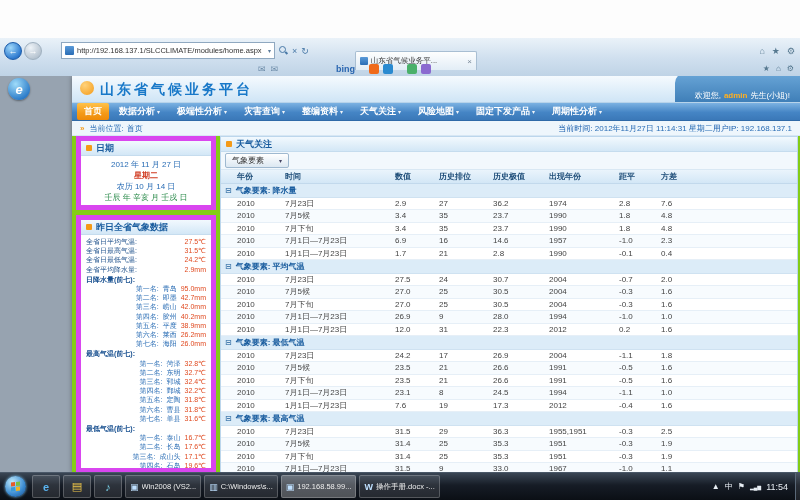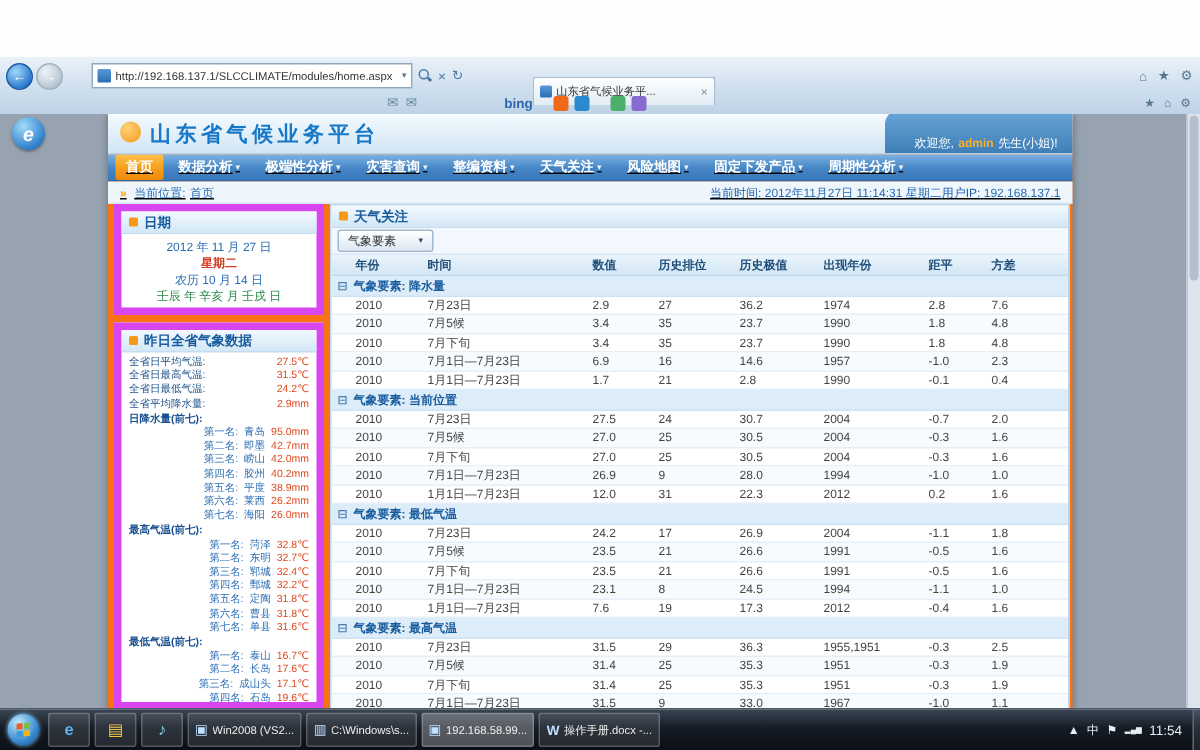--- a/index.html
+++ b/index.html
@@ -33,21 +33,21 @@
   .sq{width:10px;height:10px;border-radius:2px;display:inline-block;}
   .r2grp{display:flex;gap:4px;margin-left:14px;align-items:center;}
   .r2-right{margin-left:auto;display:flex;gap:6px;color:#56788f;font-size:8px;}
   
   .viewport{position:absolute;top:38px;left:0;right:0;bottom:0;background:#97a3b0;overflow:hidden;}
   .e-gadget{position:absolute;left:8px;top:2px;width:22px;height:22px;border-radius:50%;
     background:radial-gradient(circle at 35% 28%,#9fdcfa,#2a7ac8 75%,#1a5ea8);color:#fff;font-weight:bold;
     font-style:italic;display:flex;align-items:center;justify-content:center;font-size:13px;box-shadow:0 1px 2px rgba(0,0,0,.4);}
   .vscroll{position:absolute;right:0;top:0;width:8px;height:100%;background:#dde4ec;border-left:1px solid #c2ccd8;}
   .vthumb{margin:1px;height:110px;background:#b2bfce;border-radius:3px;}
-  .page{position:absolute;left:72px;top:0;width:643px;height:100%;background:#f97316;box-shadow:0 0 5px rgba(0,0,0,.35);text-decoration:underline;}
+  .page{position:absolute;left:72px;top:0;width:728px;height:100%;background:#84cc16;box-shadow:0 0 5px rgba(0,0,0,.35);}
   
   .page-header{height:26px;background:linear-gradient(#f5fafe,#cfe5f6);position:relative;border-bottom:1px solid #b7d3ea;}
   .logo{position:absolute;left:8px;top:5px;width:14px;height:14px;border-radius:50%;background:radial-gradient(circle at 35% 30%,#ffd27a,#f49a18);}
   .page-title{position:absolute;left:28px;top:5px;font-size:14px;font-weight:bold;color:#1878c8;letter-spacing:3px;}
   .welcome{position:absolute;right:0;bottom:0;height:13px;line-height:13px;background:linear-gradient(#6aa6d8,#3f7fb8);color:#fff;font-size:8px;padding:16px 10px 0 20px;border-radius:10px 0 0 0;display:flex;gap:3px;align-items:center;}
   .welcome .user{color:#ffb020;font-weight:bold;}
   
   .nav-bar{height:17px;background:linear-gradient(#7cb2e2,#4585c5 55%,#3a78b8);display:flex;align-items:center;padding:0 5px;gap:3px;border-bottom:1px solid #2f6aa8;}
   .nav-item{color:#fff;font-size:9px;font-weight:bold;padding:2px 7px;display:flex;align-items:center;gap:2px;border-radius:2px;white-space:nowrap;}
   .nav-item.active{background:linear-gradient(#ffc24a,#f49a18 60%,#ee8a08);}
@@ -451,21 +451,21 @@
                   <div class="td">1月1日—7月23日</div>
                   <div class="td">1.7</div>
                   <div class="td">21</div>
                   <div class="td">2.8</div>
                   <div class="td">1990</div>
                   <div class="td">-0.1</div>
                   <div class="td">0.4</div>
                 </div>
                 <div class="group-row">
                   <span class="g-ico">⊟</span>
-                  <span class="g-lbl">气象要素: 当前位置</span>
+                  <span class="g-lbl">气象要素: 平均气温</span>
                 </div>
                 <div class="tr">
                   <div class="td"></div>
                   <div class="td">2010</div>
                   <div class="td">7月23日</div>
                   <div class="td">27.5</div>
                   <div class="td">24</div>
                   <div class="td">30.7</div>
                   <div class="td">2004</div>
                   <div class="td">-0.7</div>

